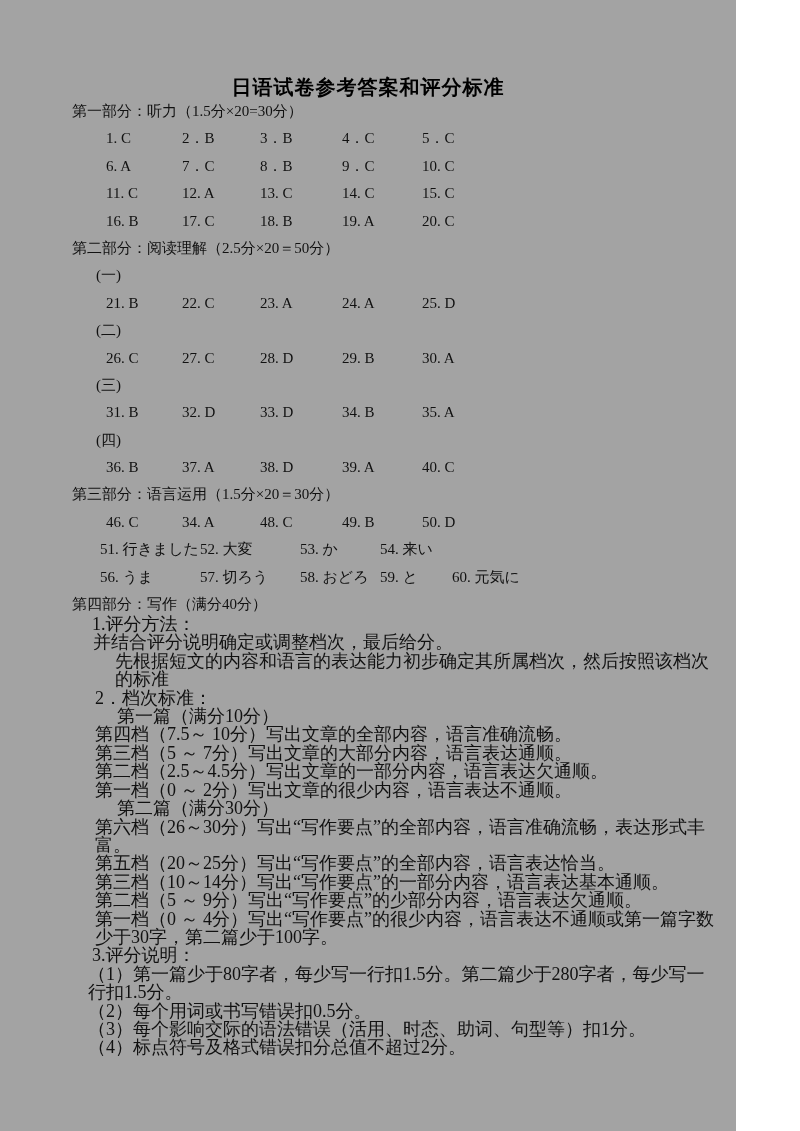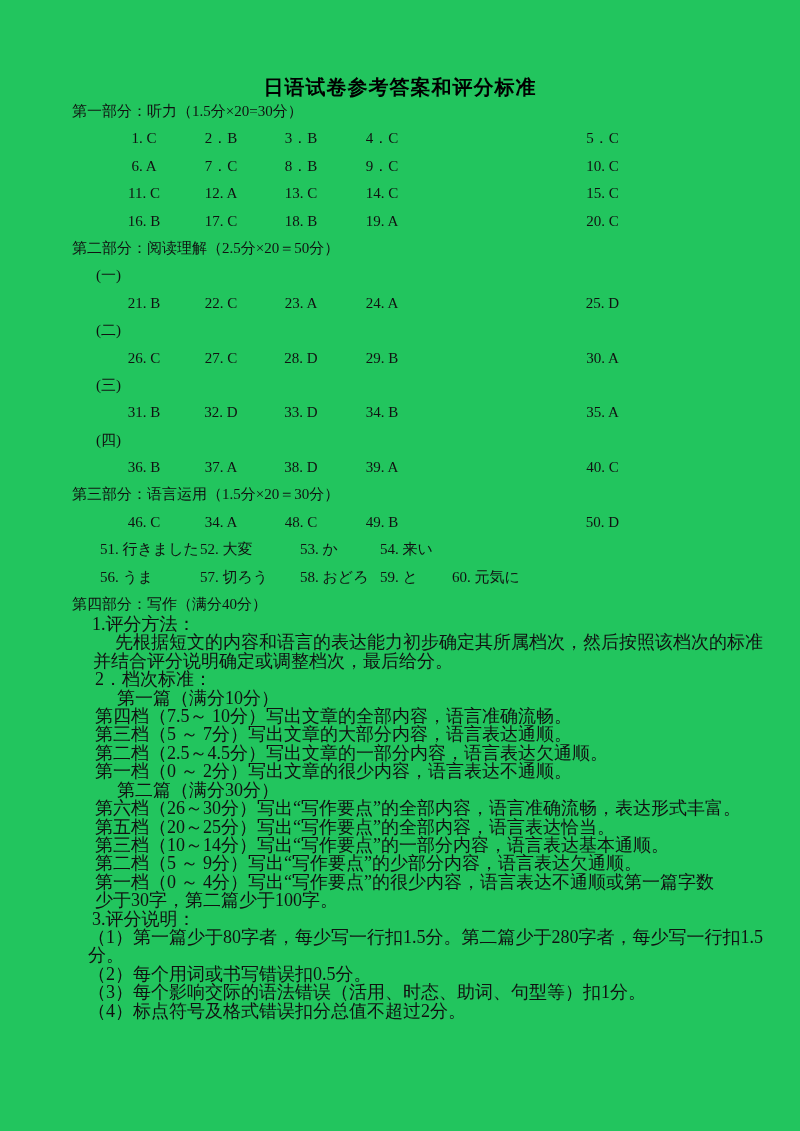--- a/index.html
+++ b/index.html
@@ -1,38 +1,38 @@
 <!DOCTYPE html>
 <html><head>
 <meta charset="utf-8">
 <style>
   html,body { margin:0; padding:0; background:#ffffff; }
   .page {
     position:relative;
-    width:800px; height:1131px;
-    background:#22c55e;
+    width:736px; height:1131px;
+    background:#a3a3a3;
     color:#111;
     font-family:"Liberation Serif","DejaVu Serif",serif;
     overflow:hidden;
   }
   .title {
     position:absolute; top:75px; left:0; right:0;
     text-align:center;
     font-size:20px; line-height:24px; font-weight:bold;
     color:#000;
     letter-spacing:1px;
   }
   .content { padding:103px 17px 0 72px; }
   .sec  { font-size:15px; line-height:17px; height:27.4px; }
   .sec4 { height:19px; }
   .arow {
     display:grid;
     grid-template-columns:76px 78px 82px 80px auto;
     padding-left:34px;
-    font-size:15px; line-height:17px; height:27.4px;text-align:center;
+    font-size:15px; line-height:17px; height:27.4px;
   }
   .wrow {
     display:grid;
     grid-template-columns:100px 100px 80px 72px auto;
     padding-left:28px;
     font-size:15px; line-height:17px; height:27.4px;
   }
   .glabel { padding-left:24px; font-size:15px; line-height:17px; height:27.4px; }
   .wline { font-size:18px; line-height:18.4px; }
   .ind16 { padding-left:16px; }
@@ -136,22 +136,22 @@
     <div class="wrow">
       <span>56. うま</span>
       <span>57. 切ろう</span>
       <span>58. おどろ</span>
       <span>59. と</span>
       <span>60. 元気に</span>
     </div>
 
     <div class="sec sec4">第四部分：写作（满分40分）</div>
     <div class="wline ind20">1.评分方法：</div>
+    <div class="wline ind21">并结合评分说明确定或调整档次，最后给分。</div>
     <div class="wline ind43">先根据短文的内容和语言的表达能力初步确定其所属档次，然后按照该档次的标准</div>
-    <div class="wline ind21">并结合评分说明确定或调整档次，最后给分。</div>
     <div class="wline ind23">2．档次标准：</div>
     <div class="wline ind45">第一篇（满分10分）</div>
     <div class="wline ind23">第四档（7.5～ 10分）写出文章的全部内容，语言准确流畅。</div>
     <div class="wline ind23">第三档（5 ～ 7分）写出文章的大部分内容，语言表达通顺。</div>
     <div class="wline ind23">第二档（2.5～4.5分）写出文章的一部分内容，语言表达欠通顺。</div>
     <div class="wline ind23">第一档（0 ～ 2分）写出文章的很少内容，语言表达不通顺。</div>
     <div class="wline ind45">第二篇（满分30分）</div>
     <div class="wline ind23">第六档（26～30分）写出“写作要点”的全部内容，语言准确流畅，表达形式丰富。</div>
     <div class="wline ind23">第五档（20～25分）写出“写作要点”的全部内容，语言表达恰当。</div>
     <div class="wline ind23">第三档（10～14分）写出“写作要点”的一部分内容，语言表达基本通顺。</div>

